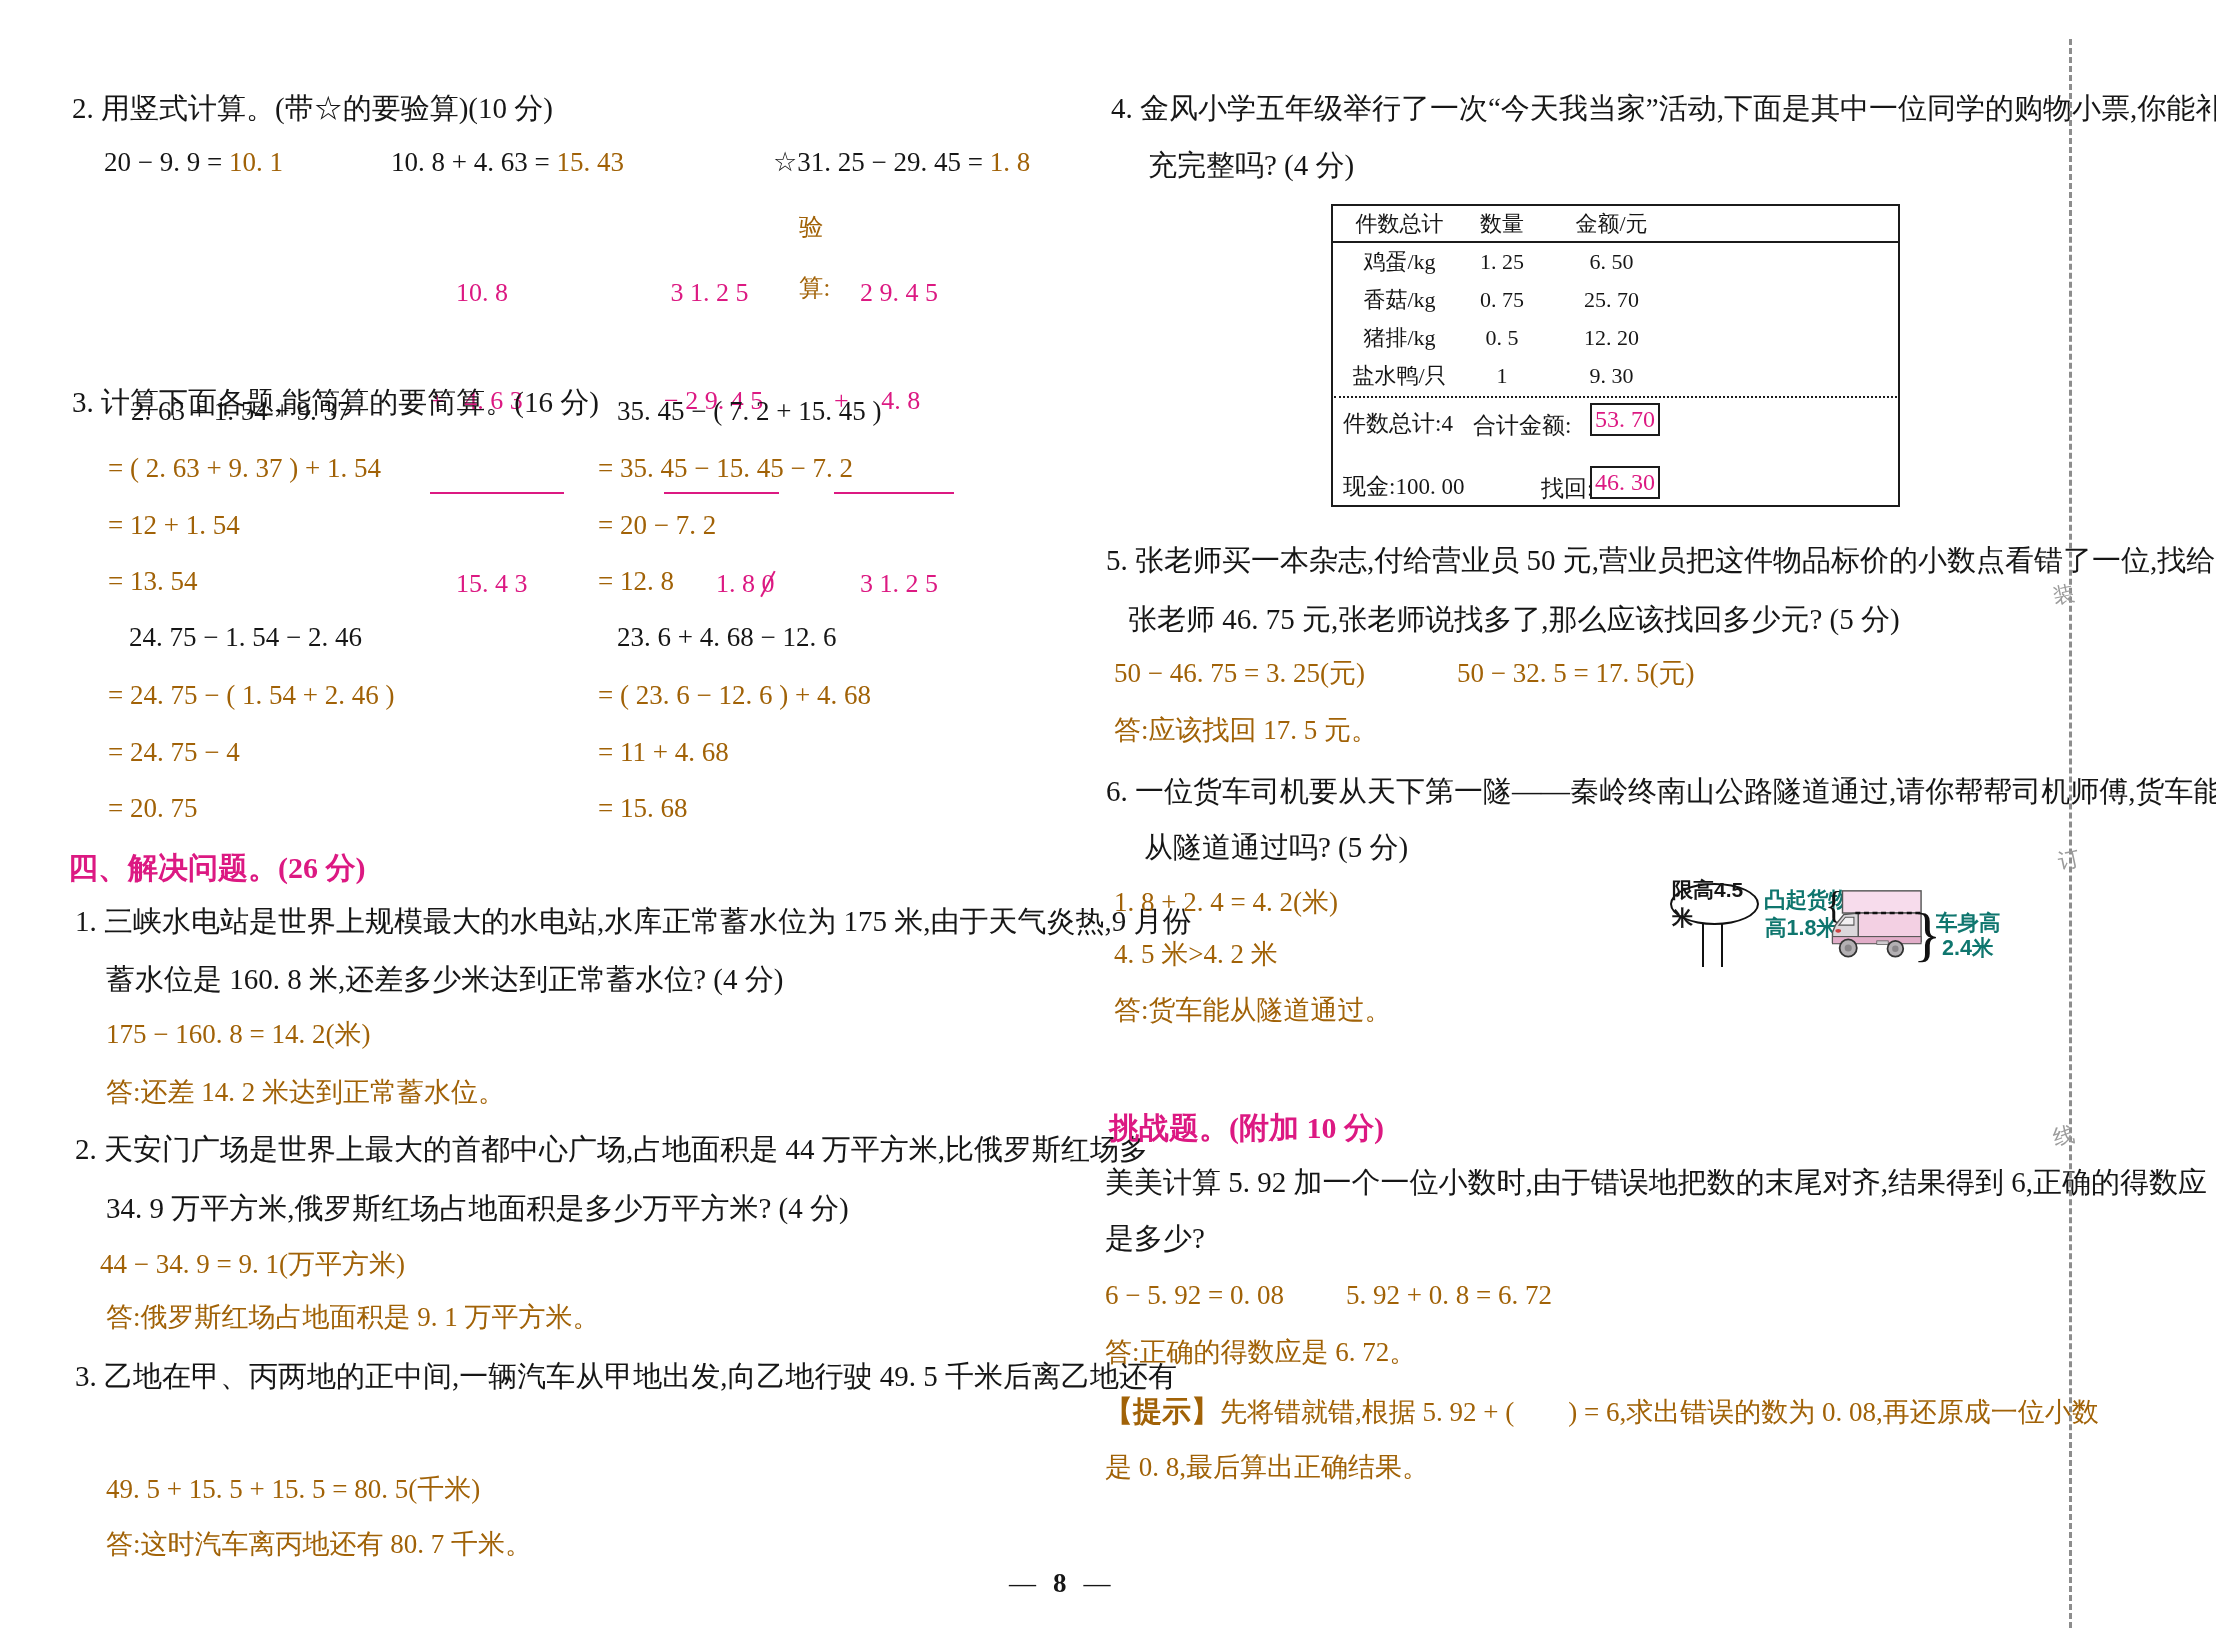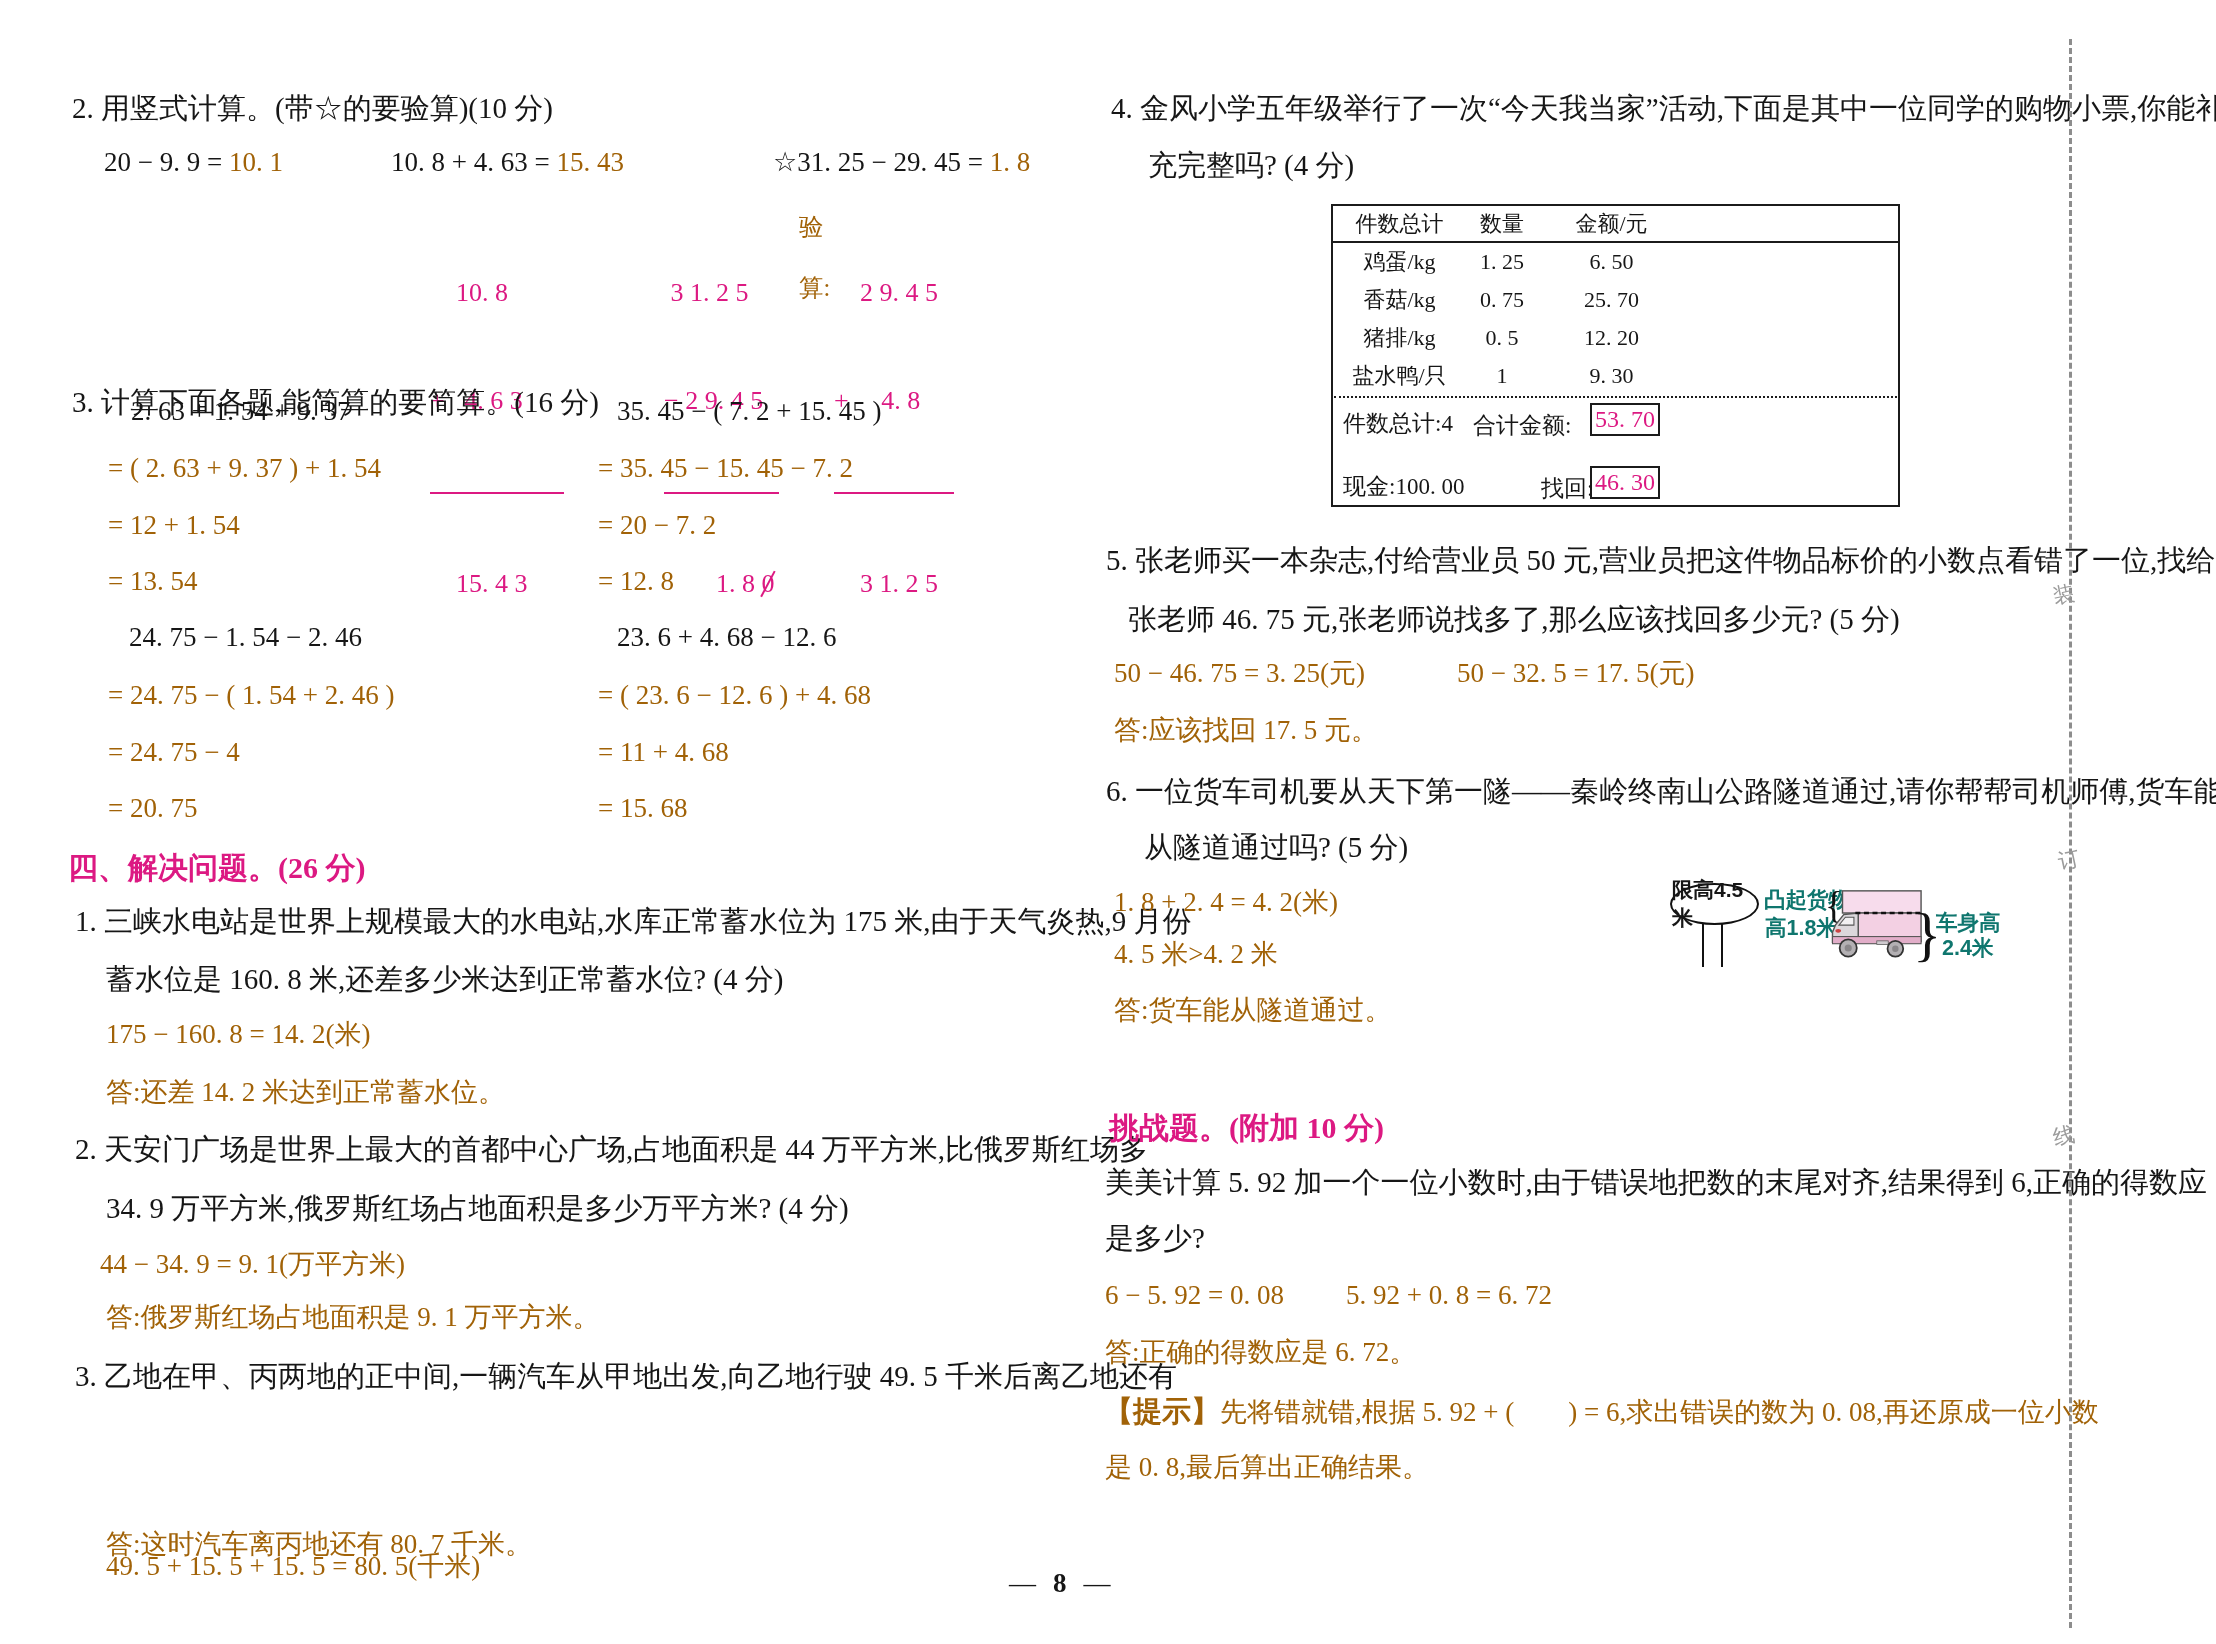--- a/index.html
+++ b/index.html
@@ -95,21 +95,21 @@
   <div class="t" style="left:106px;top:961px;">蓄水位是 160. 8 米,还差多少米达到正常蓄水位? (4 分)</div>
   <div class="t eq pink" style="left:106px;top:1018px;">175 − 160. 8 = 14. 2(米)</div>
   <div class="t eq pink" style="left:106px;top:1076px;">答:还差 14. 2 米达到正常蓄水位。</div>
 
   <div class="t" style="left:75px;top:1131px;">2. 天安门广场是世界上最大的首都中心广场,占地面积是 44 万平方米,比俄罗斯红场多</div>
   <div class="t" style="left:106px;top:1190px;">34. 9 万平方米,俄罗斯红场占地面积是多少万平方米? (4 分)</div>
   <div class="t eq pink" style="left:100px;top:1248px;">44 − 34. 9 = 9. 1(万平方米)</div>
   <div class="t eq pink" style="left:106px;top:1301px;">答:俄罗斯红场占地面积是 9. 1 万平方米。</div>
 
   <div class="t" style="left:75px;top:1358px;">3. 乙地在甲、丙两地的正中间,一辆汽车从甲地出发,向乙地行驶 49. 5 千米后离乙地还有</div>
-  <div class="t eq pink" style="left:106px;top:1550px;">49. 5 + 15. 5 + 15. 5 = 80. 5(千米)</div>
+  <div class="t eq pink" style="left:106px;top:1473px;">49. 5 + 15. 5 + 15. 5 = 80. 5(千米)</div>
   <div class="t eq pink" style="left:106px;top:1528px;">答:这时汽车离丙地还有 80. 7 千米。</div>
 
   <div class="t" style="left:1111px;top:90px;">4. 金风小学五年级举行了一次“今天我当家”活动,下面是其中一位同学的购物小票,你能补</div>
   <div class="t" style="left:1148px;top:147px;">充完整吗? (4 分)</div>
 
   <div class="receipt">
     <div class="r-grid r-head">
       <div class="r-cell">件数总计</div>
       <div class="r-cell">数量</div>
       <div class="r-cell">金额/元</div>

